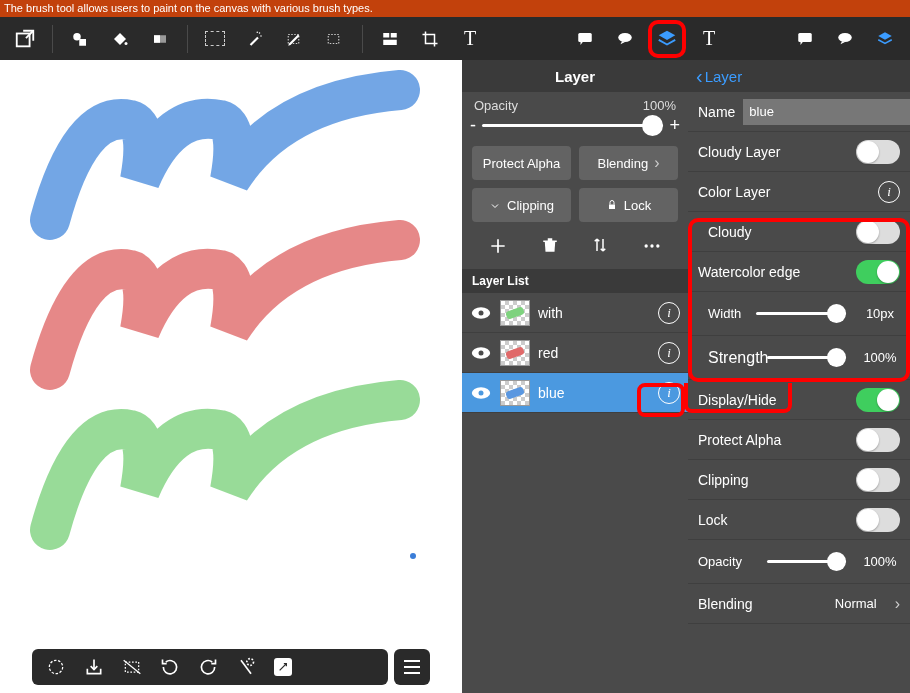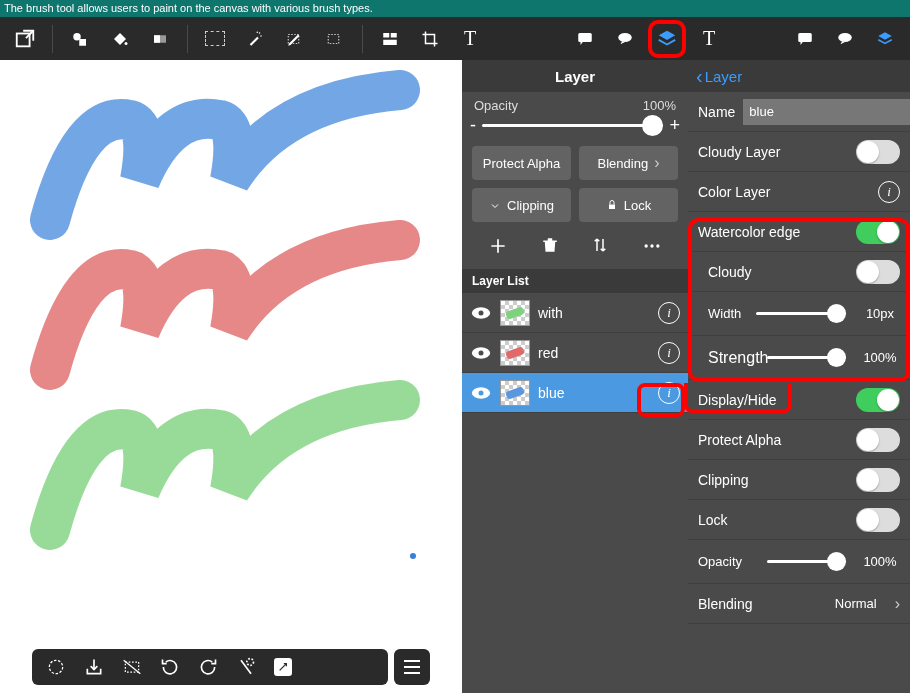--- a/index.html
+++ b/index.html
@@ -1,17 +1,17 @@
 <!DOCTYPE html>
 <html><head>
 <meta charset="utf-8">
 <style>
 *{box-sizing:border-box;margin:0;padding:0;font-family:-apple-system,Helvetica,Arial,sans-serif;-webkit-font-smoothing:antialiased}
 html,body{width:910px;height:693px;overflow:hidden;background:#000}
-.tip{position:absolute;top:0;left:0;right:0;height:17px;background:#0f766e;color:#fff;font-size:11px;padding:2px 4px;z-index:50}
+.tip{position:absolute;top:0;left:0;right:0;height:17px;background:#c2410c;color:#fff;font-size:11px;padding:2px 4px;z-index:50}
 .toolbar{position:absolute;top:17px;left:0;right:0;height:43px;background:#2a2a2a;display:flex;align-items:center;padding:0 8px;gap:6px;z-index:40}
 .tool{width:34px;height:34px;display:flex;align-items:center;justify-content:center;color:#fff;border-radius:4px}
 .tool svg{width:22px;height:22px}
 .tool.sm svg{width:18px;height:18px}
 .tool-sep{width:1px;height:28px;background:#4a4a4a;margin:0 4px}
 .tool-spacer{flex:1}
 .hl-red{border:4px solid #f00;border-radius:10px;padding:2px}
 .canvas{position:absolute;top:60px;left:0;width:462px;bottom:0;background:#fff}
 .stroke{position:absolute}
 .bottombar{position:absolute;left:32px;right:74px;bottom:8px;height:36px;background:#2a2a2a;border-radius:6px;display:flex;align-items:center;gap:18px;padding:0 14px}
@@ -350,28 +350,28 @@
     <span class="p2-label">Cloudy Layer</span>
     <div class="switch off">
         <div class="k"></div>
       </div>
   </div>
   <div class="p2-row">
     <span class="p2-label">Color Layer</span>
     <div class="info">i</div>
   </div>
   <div class="p2-row">
+    <span class="p2-label" style="padding-left:10px">Cloudy</span>
+    <div class="switch off">
+        <div class="k"></div>
+      </div>
+  </div>
+  <div class="p2-row">
     <span class="p2-label">Watercolor edge</span>
     <div class="switch on">
-        <div class="k"></div>
-      </div>
-  </div>
-  <div class="p2-row">
-    <span class="p2-label" style="padding-left:10px">Cloudy</span>
-    <div class="switch off">
         <div class="k"></div>
       </div>
   </div>
   <div class="p2-row sl">
     <span style="width:44px;padding-left:10px;font-size:13px">Width</span>
     <div class="slider">
         <div class="k" style="right:0"></div>
       </div>
     <span class="slider-val">10px</span>
   </div>

